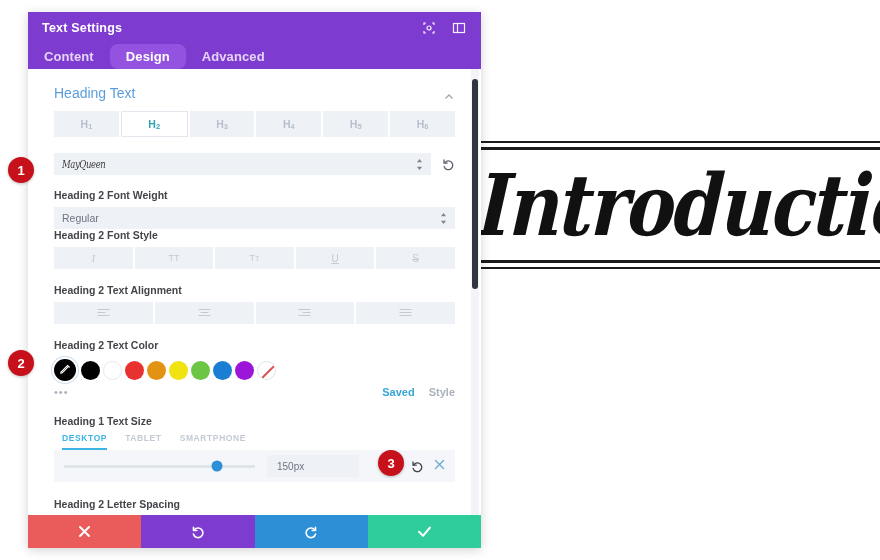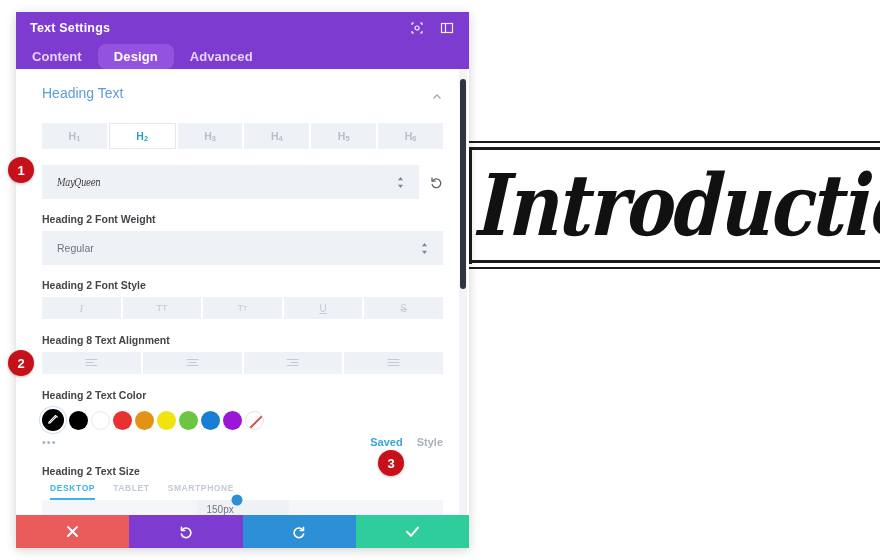--- a/index.html
+++ b/index.html
@@ -15,21 +15,21 @@
   #root {
     position: relative;
     width: 880px;
     height: 560px;
     background: #ffffff;
   }
 
   
   .panel {
     position: absolute;
-    left: 16px;
+    left: 28px;
     top: 12px;
     width: 453px;
     height: 536px;
     background: #4c1d95;
     box-shadow: 0 2px 10px rgba(0,0,0,0.18);
     overflow: hidden;
     display: flex;
     flex-direction: column;
   }
 
@@ -89,21 +89,21 @@
     position: absolute;
     inset: 0;
     padding: 0 26px 0 26px;
     box-sizing: border-box;
   }
 
   .section-head {
     display: flex;
     align-items: flex-end;
     padding-top: 16px;
-    padding-bottom: 22px;
+    padding-bottom: 10px;
   }
   .section-title {
     color: #5b9dd9;
     font-size: 14px;
     flex: 1;
   }
   .chevron {
     width: 12px; height: 12px;
     color: #9aa7b5;
   }
@@ -136,25 +136,25 @@
   .field-label {
     font-size: 10.5px;
     color: #44454a;
     font-weight: bold;
     margin-bottom: 6px;
   }
 
   .select-row { display: flex; align-items: center; gap: 10px; margin-bottom: 14px; }
   .select {
     flex: 1;
-    height: 34px;
+    height: 22px;
     background: #eef1f6;
     display: flex;
     align-items: center;
-    padding: 0 15px;
+    padding: 0 8px;
     box-sizing: border-box;
     font-size: 10.5px;
     color: #6d7480;
     position: relative;
   }
   .select .val { flex: 1; }
   .select .val.script {
     font-family: "DejaVu Serif", serif;
     font-style: italic;
     font-size: 8.5px;
@@ -168,21 +168,21 @@
     display: flex; flex-direction: column; justify-content: center;
     align-items: center; gap: 2px;
     color: #7c838e;
   }
   .reset-icon {
     width: 14px; height: 14px;
     color: #5d636d;
     flex: none;
   }
 
-  .select.plain { margin-bottom: 14px; }
+  .select.plain { }
 
   .btn-row { display: flex; gap: 2px; margin-bottom: 15px; }
   .tbtn {
     flex: 1;
     height: 22px;
     background: #eef1f6;
     display: flex;
     align-items: center;
     justify-content: center;
     color: #c3cad4;
@@ -250,21 +250,20 @@
 
   .slider-wrap {
     background: #f4f6f9;
     height: 32px;
     display: flex;
     align-items: center;
     padding: 0 10px;
     box-sizing: border-box;
     gap: 0;
     margin-bottom: 16px;
-    flex-direction: column;
   }
   .track {
     flex: 1;
     height: 3px;
     background: #dfe4ea;
     position: relative;
     margin-right: 12px;
   }
   .track .knob {
     position: absolute;
@@ -501,21 +500,21 @@
               <span style="font-size:9px;">T<span style="font-size:7px;">T</span></span>
             </div>
           <div class="tbtn">
               <span style="text-decoration:underline;font-size:10px;">U</span>
             </div>
           <div class="tbtn">
               <span style="text-decoration:line-through;font-size:10px;">S</span>
             </div>
         </div>
 
-        <div class="field-label">Heading 8 Text Alignment</div>
+        <div class="field-label">Heading 2 Text Alignment</div>
         <div class="btn-row">
           <div class="tbtn">
             <svg width="13" height="10" viewBox="0 0 13 10" stroke="#c3cad4" stroke-width="1.2" stroke-linecap="round">
                 <path d="M1 1.5h11M1 4.5h7M1 7.5h11"></path>
               </svg>
           </div>
           <div class="tbtn">
             <svg width="13" height="10" viewBox="0 0 13 10" stroke="#c3cad4" stroke-width="1.2" stroke-linecap="round">
                 <path d="M1 1.5h11M3 4.5h7M1 7.5h11"></path>
               </svg>
@@ -548,21 +547,21 @@
           <div class="sw" style="background:#1a7fd4;"></div>
           <div class="sw" style="background:#9b16d9;"></div>
           <div class="sw transparent"></div>
         </div>
         <div class="swatch-meta">
           <div class="dots">•••</div>
           <div class="meta-link on">Saved</div>
           <div class="meta-link off">Style</div>
         </div>
 
-        <div class="field-label">Heading 2 Text Size</div>
+        <div class="field-label">Heading 1 Text Size</div>
         <div class="devrow">
           <div class="dev active">DESKTOP</div>
           <div class="dev">TABLET</div>
           <div class="dev">SMARTPHONE</div>
         </div>
         <div class="slider-wrap">
           <div class="track">
             <div class="knob"></div>
           </div>
           <div class="size-val">150px</div>

